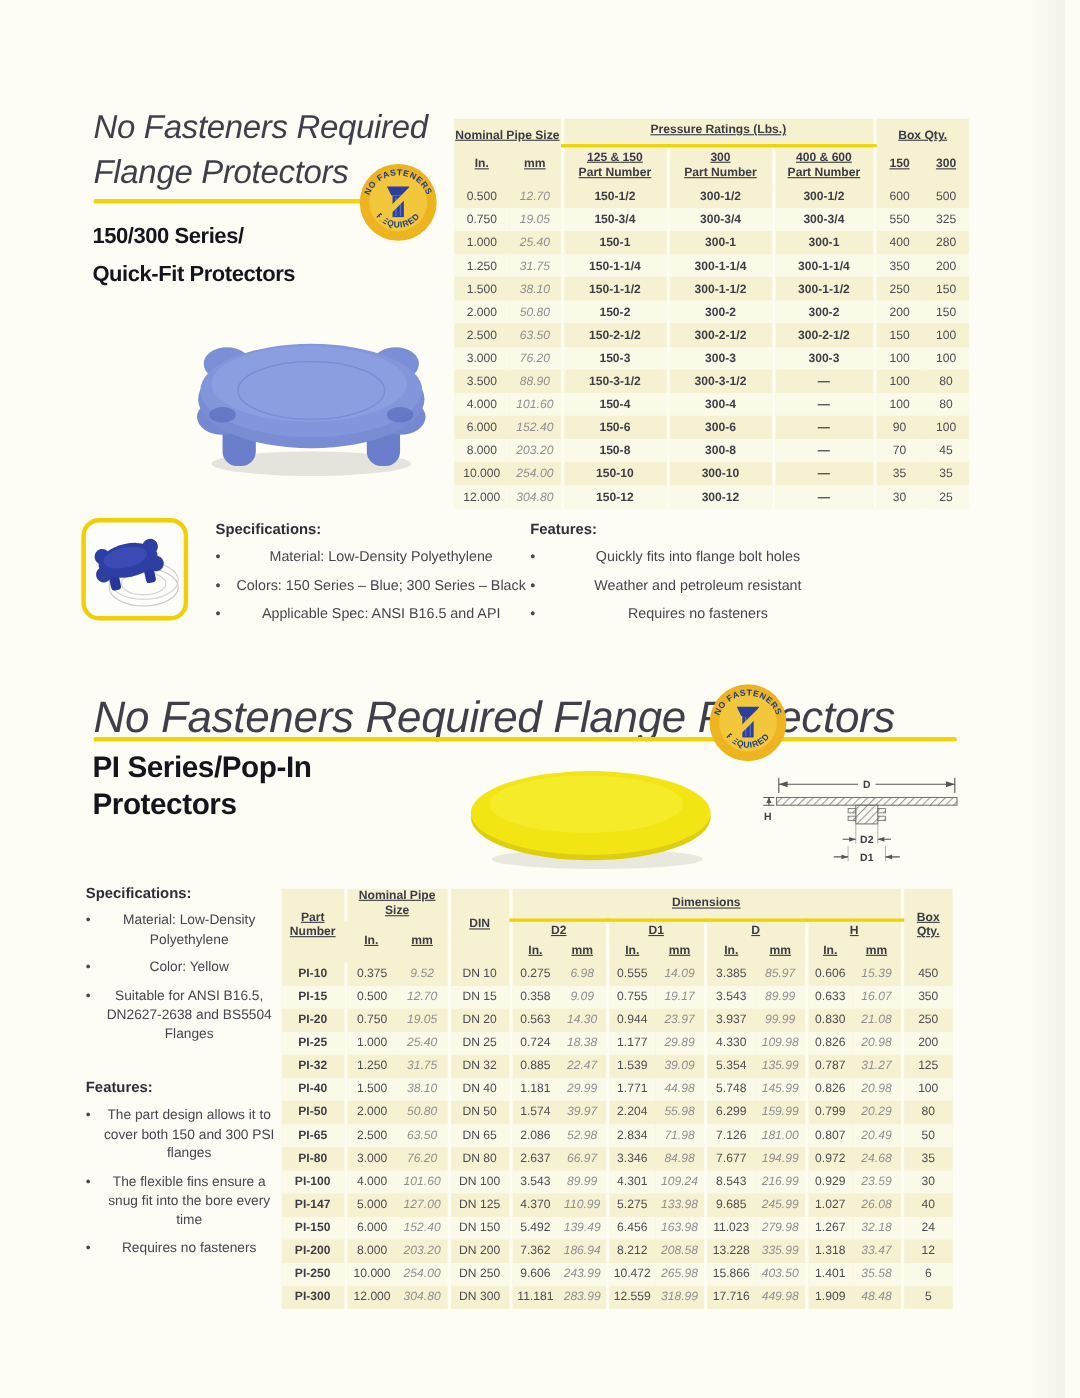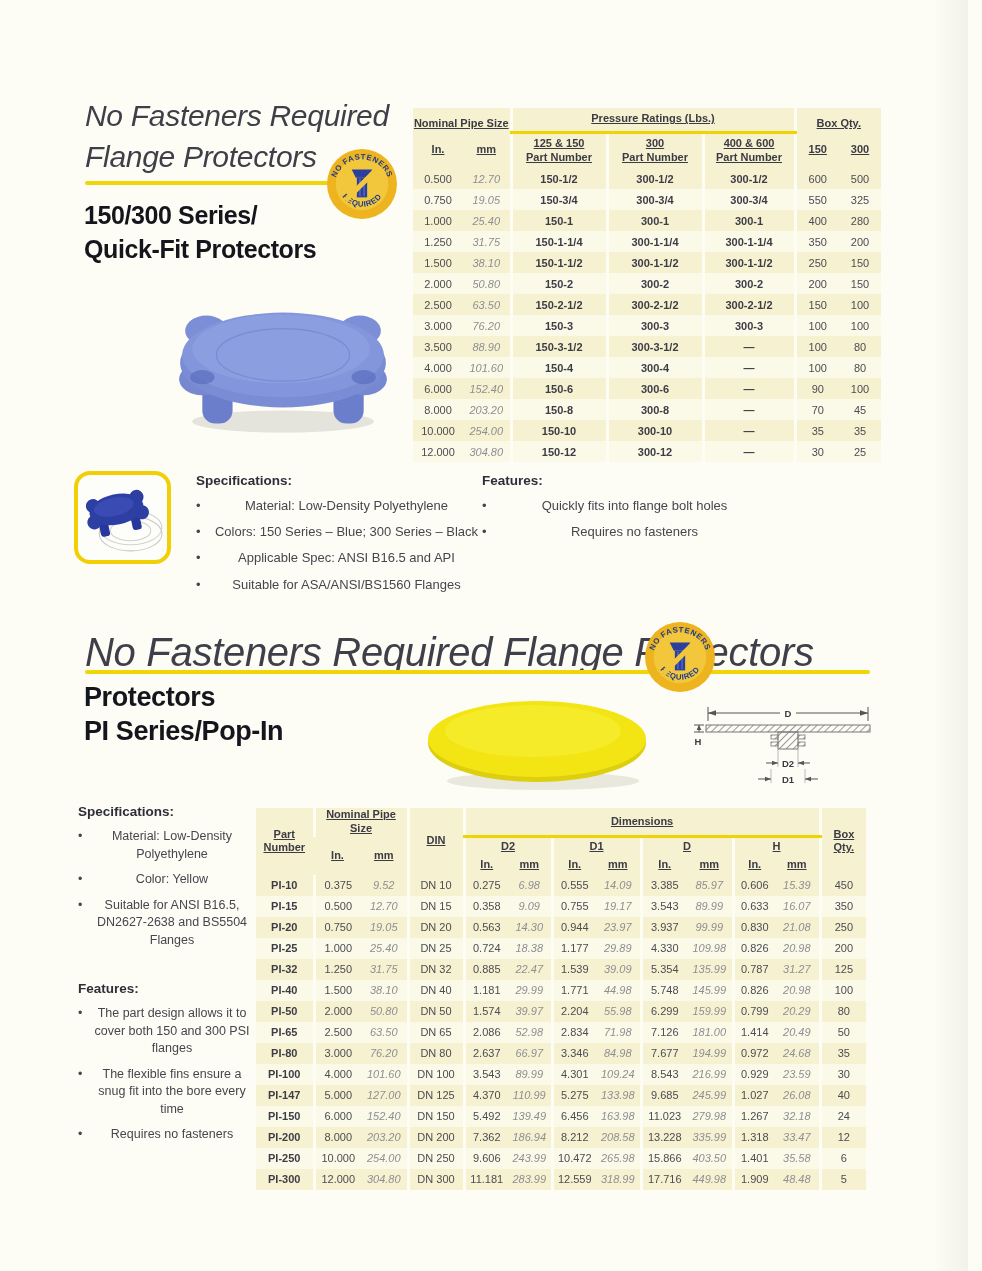--- a/index.html
+++ b/index.html
@@ -8,21 +8,21 @@
   .page::after{content:"";position:absolute;top:0;right:14px;width:34px;height:100%;
         background:linear-gradient(to right,rgba(110,110,100,0),rgba(110,110,100,.08));pointer-events:none;}
 
   
   .title1{position:absolute;left:85px;top:95px;font-style:italic;font-size:30px;line-height:41px;
           color:#3f3f49;letter-spacing:-.3px;}
   .title2{position:absolute;left:85px;top:630px;font-style:italic;font-size:40px;color:#3f3f49;letter-spacing:-.3px;}
   .rule{position:absolute;height:4px;background:#f0d607;border-radius:2px;}
   .rule1{left:85px;top:181px;width:252px;}
   .rule2{left:85px;top:670px;width:785px;}
-  .heading1{position:absolute;left:84px;top:198px;font-weight:bold;font-size:25px;line-height:34px;
+  .heading1{position:absolute;left:84px;top:198px;font-weight:bold;font-size:20px;line-height:34px;
             color:#15151d;letter-spacing:-.4px;}
   .heading2{position:absolute;left:84px;top:680px;font-weight:bold;font-size:27px;line-height:34px;
             color:#15151d;letter-spacing:-.4px;}
 
   
   .badge{position:absolute;width:72px;height:72px;z-index:3;}
   .badge1{left:326px;top:148px;}
   .badge2{left:644px;top:621px;}
   .badge-arc{font-size:7.6px;font-weight:bold;fill:#1d3d8f;letter-spacing:.6px;}
   .badge-arc textPath{text-anchor:middle;}
@@ -295,28 +295,28 @@
       </g>
     </svg>
   </div>
 
   <div class="spec1">
     <div class="blockhead">Specifications:</div>
     <ul class="bullets">
         <li>Material: Low-Density Polyethylene</li>
         <li>Colors: 150 Series – Blue; 300 Series – Black</li>
         <li>Applicable Spec: ANSI B16.5 and API</li>
-        <li>Suitable for ASA/ANSI/BS1560 Flanges</li>
       </ul>
   </div>
 
   <div class="feat1">
     <div class="blockhead">Features:</div>
     <ul class="bullets">
         <li>Quickly fits into flange bolt holes</li>
+        <li>Weather and petroleum resistant</li>
         <li>Requires no fasteners</li>
       </ul>
   </div>
 
   <div class="title2">No Fasteners Required Flange Protectors</div>
   <div class="rule rule2"></div>
 
   <div class="badge badge2">
     <svg viewBox="0 0 70 70" width="72" height="72">
       <circle cx="35" cy="35" r="34" fill="#eeb41f"></circle>
@@ -331,22 +331,22 @@
         <path d="M -10,-14 L 10,-14 L 6,-6 L -6,-6 Z" fill="#2b3f9e"></path>
         <rect x="-5" y="-6" width="10" height="19" fill="#2b3f9e"></rect>
         <line x1="-2" y1="-5" x2="-2" y2="12" stroke="#5b6fc0" stroke-width="1.2"></line>
         <line x1="2" y1="-5" x2="2" y2="12" stroke="#5b6fc0" stroke-width="1.2"></line>
         <line x1="-16" y1="16" x2="16" y2="-16" stroke="#f3c73c" stroke-width="5"></line>
       </g>
     </svg>
   </div>
 
   <div class="heading2">
+    <div>PI Series/Pop-In</div>
     <div>Protectors</div>
-    <div>PI Series/Pop-In</div>
   </div>
 
   <div class="photo-yellow">
     <svg viewBox="0 0 235 97" width="237" height="97">
       <ellipse cx="122" cy="84" rx="96" ry="9" fill="#e2e2d7" opacity=".8"></ellipse>
       <ellipse cx="116" cy="46" rx="109" ry="39" fill="#ddcf10"></ellipse>
       <ellipse cx="116" cy="42" rx="109" ry="38" fill="#f2e513"></ellipse>
       <ellipse cx="112" cy="34" rx="88" ry="26" fill="#f6ec2e" opacity=".85"></ellipse>
     </svg>
   </div>
@@ -570,21 +570,21 @@
           <td class="cpart">PI-65</td>
           <td class="cin gs">2.500</td>
           <td class="cmm">63.50</td>
           <td class="cdin gs">DN 65</td>
           <td class="cin gs">2.086</td>
           <td class="cmm">52.98</td>
           <td class="cin gs">2.834</td>
           <td class="cmm">71.98</td>
           <td class="cin gs">7.126</td>
           <td class="cmm">181.00</td>
-          <td class="cin gs">1.414</td>
+          <td class="cin gs">0.807</td>
           <td class="cmm">20.49</td>
           <td class="cqty gs">50</td>
         </tr>
         <tr>
           <td class="cpart">PI-80</td>
           <td class="cin gs">3.000</td>
           <td class="cmm">76.20</td>
           <td class="cdin gs">DN 80</td>
           <td class="cin gs">2.637</td>
           <td class="cmm">66.97</td>

